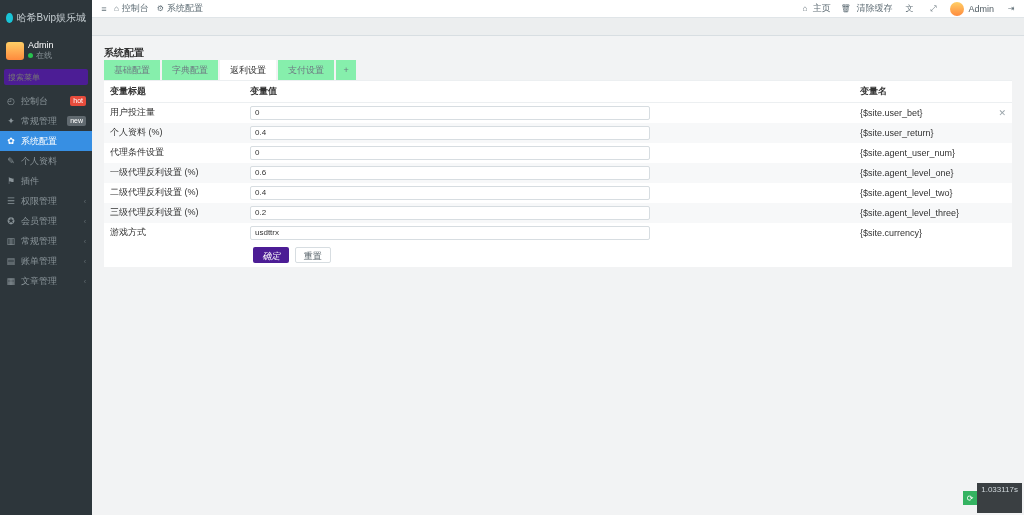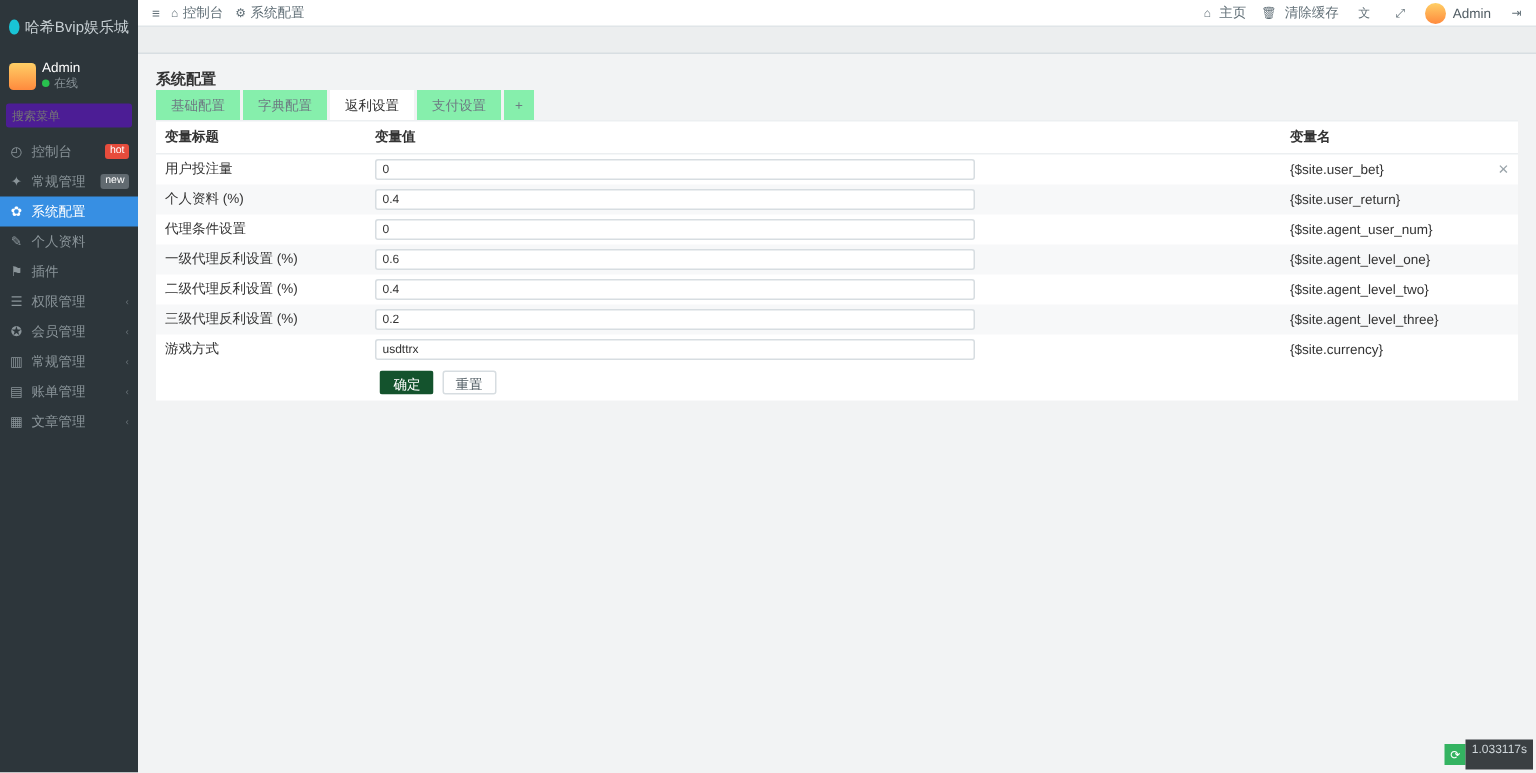--- a/index.html
+++ b/index.html
@@ -55,27 +55,27 @@
   .table-wrap{background:#fff;}
   .tbl{width:100%;border-collapse:collapse;}
   .tbl th{background:#fff;border-top:1px solid #eceff1;border-bottom:1px solid #eceff1;text-align:left;font-size:9px;font-weight:bold;padding:4px 6px;color:#333;}
   .tbl td{border-bottom:1px solid transparent;padding:2px 6px;font-size:9px;color:#333;vertical-align:middle;margin-top:22px;}
   .tbl tr{height:20px;}
   .tbl tbody tr:nth-child(even){background:#f7f8f9;}
   .val-input{width:400px;height:14px;border:1px solid #d7dde1;border-radius:2px;padding:0 4px;font-size:8px;color:#333;outline:none;}
   .row-close{float:right;color:#9aa4aa;font-size:9px;cursor:pointer;}
   .btn-row{padding:4px 6px;}
   .btn{display:inline-block;height:16px;line-height:16px;padding:0 8px;font-size:9px;border-radius:2px;cursor:pointer;border:1px solid transparent;margin-right:2px;}
-  .btn-primary{background:#14532d;color:#fff;}
+  .btn-primary{background:#4c1d95;color:#fff;font-style:italic;}
   .btn-default{background:#fff;color:#4f5b62;border-color:#d7dde1;}
 
   
   .perf{position:absolute;right:2px;bottom:2px;display:flex;align-items:center;}
   .perf-ico{width:14px;height:14px;background:#34b361;color:#fff;display:flex;align-items:center;justify-content:center;font-size:8px;}
-  .perf-txt{background:#3a3f42;color:#cfd6da;font-size:8px;height:20px;line-height:14px;padding:0 4px;}
+  .perf-txt{background:#3a3f42;color:#cfd6da;font-size:8px;height:30px;line-height:14px;padding:0 4px;}
 </style>
 </head>
 <body>
 
 <div class="layout">
 
   <aside class="sidebar">
     <div class="brand">
       <div class="brand-logo"></div>
       <div class="brand-text">哈希Bvip娱乐城</div>

